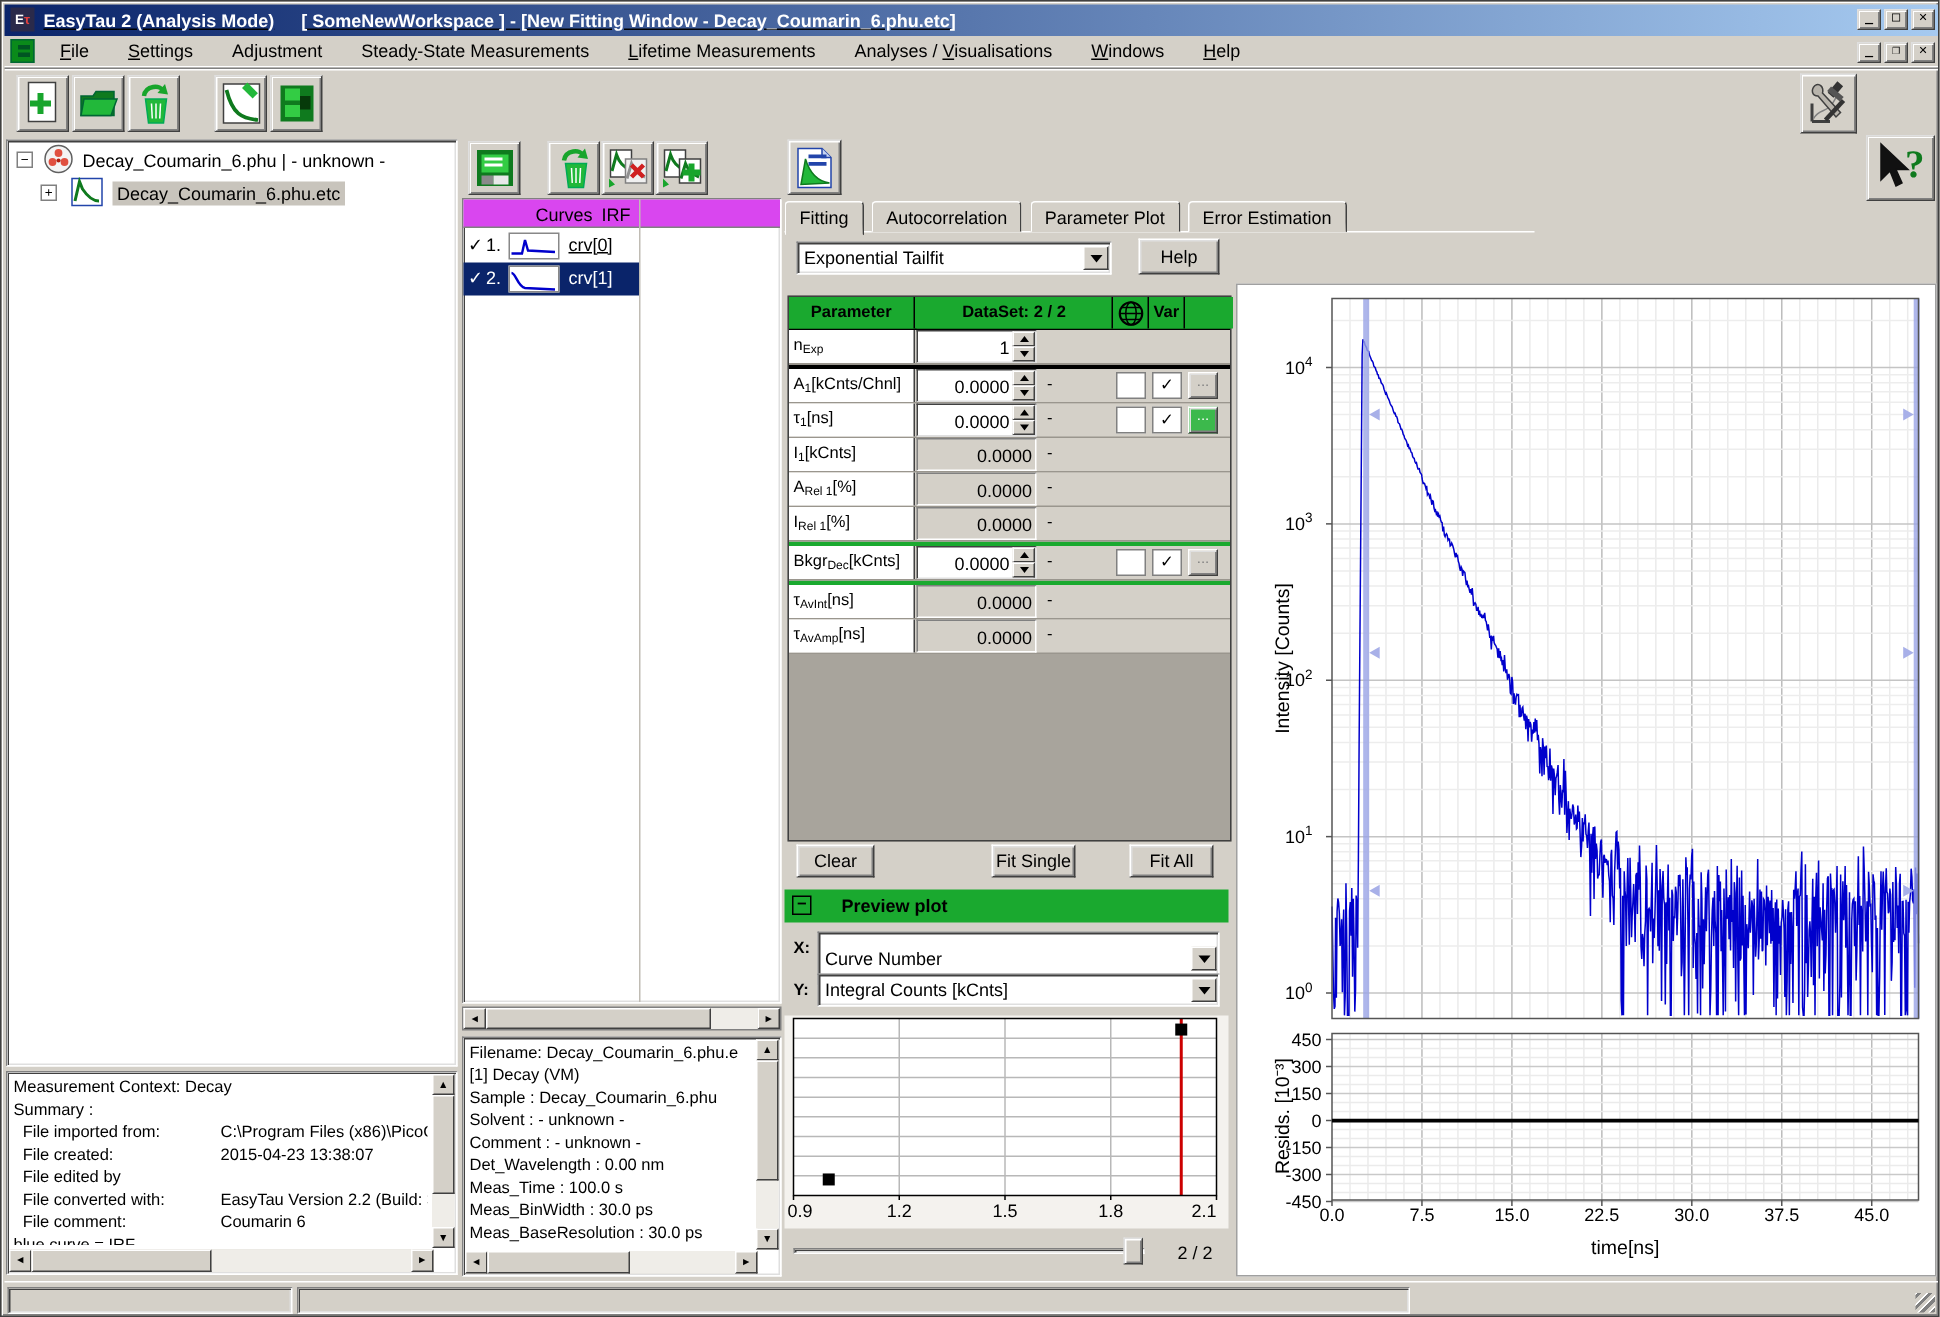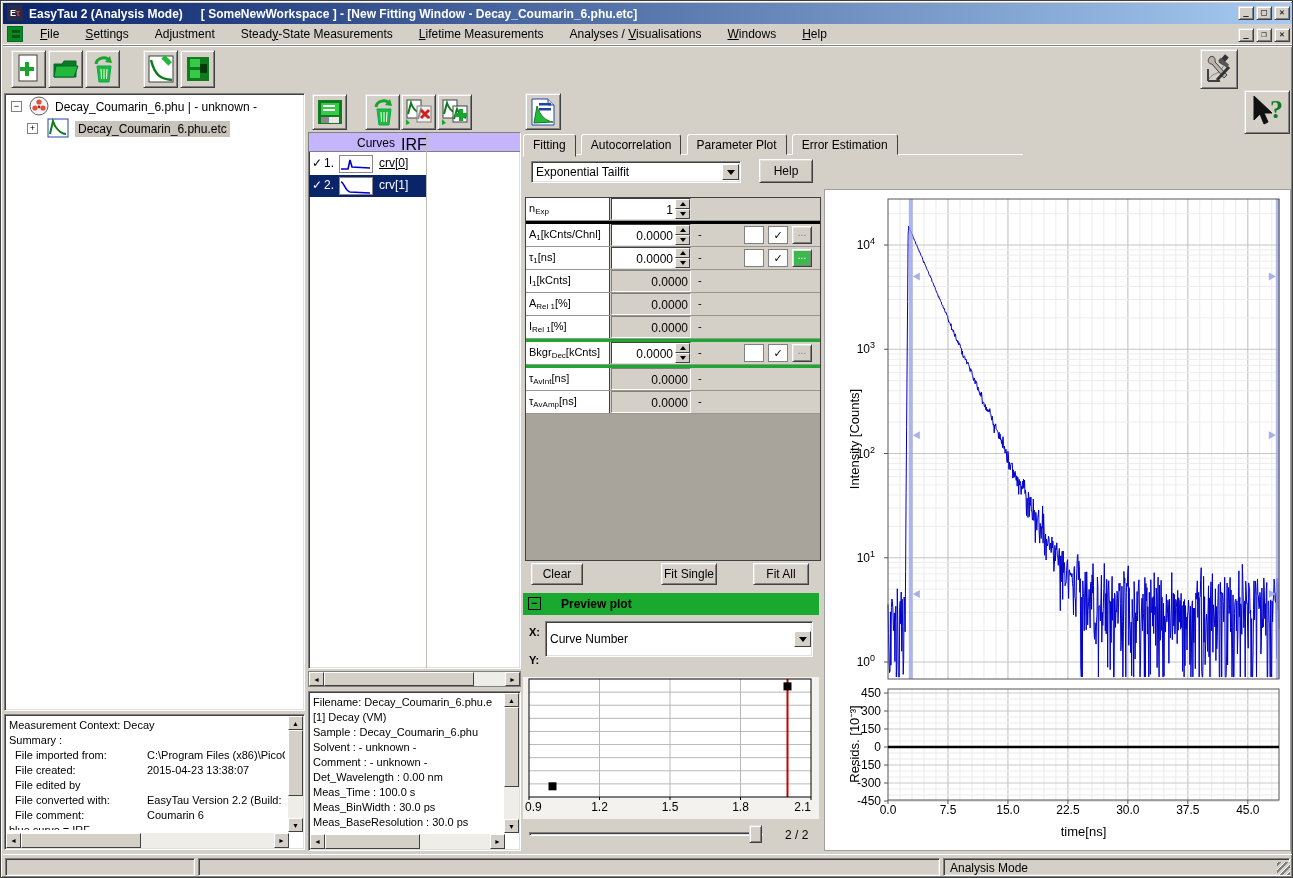--- a/index.html
+++ b/index.html
@@ -8,21 +8,21 @@
     font-family:"Liberation Sans",sans-serif; font-size:11px; color:#000; overflow:hidden;
     border:1px solid #404040; box-shadow: inset 1px 1px 0 #fff, inset -1px -1px 0 #808080;}
   .abs{ position:absolute; }
   .out{ background:#d4d0c8; border:1px solid; border-color:#dfdfdf #404040 #404040 #dfdfdf;
         box-shadow: inset 1px 1px 0 #fff, inset -1px -1px 0 #808080; }
   .in{ background:#d4d0c8; border:1px solid; border-color:#808080 #fff #fff #808080;
         box-shadow: inset 1px 1px 0 #404040, inset -1px -1px 0 #dfdfdf; }
   .white-in{ background:#fff; border:1px solid; border-color:#808080 #fff #fff #808080;
         box-shadow: inset 1px 1px 0 #404040, inset -1px -1px 0 #dfdfdf; }
   .titlebar{ left:2px; top:2px; width:1289px; height:21px;
-    background:linear-gradient(to right,#0a246a,#a6caf0); display:flex; align-items:center; }
+    background:linear-gradient(to right,#0a246a,#a6caf0); display:flex; align-items:center;text-decoration:underline; }
   .title-text{ color:#fff; font-weight:bold; font-size:12px; margin-left:5px; white-space:pre; }
   .winbtn{ width:16px; height:14px; font-size:9px; line-height:11px; text-align:center;
     font-weight:bold; font-family:"DejaVu Sans Mono",monospace; }
   .menubar{ left:2px; top:23px; width:1289px; height:21px; background:#d4d0c8;
     display:flex; align-items:center; border-bottom:1px solid #fff; }
   .menu-item{ padding:0 13px; height:21px; line-height:21px; font-size:12px; }
   .tb-btn{ display:flex; align-items:center; justify-content:center; }
   .tab{ position:relative; height:21px; line-height:20px; padding:0 9px; font-size:12px;
     background:#d4d0c8; border:1px solid; border-color:#fff #404040 transparent #fff;
     border-radius:3px 3px 0 0; margin-right:2px; display:inline-block; }
@@ -225,23 +225,23 @@
           <rect x="13" y="9" width="14" height="16" fill="#fff" stroke="#404040"></rect>
           <path d="M14,22 L17,12 C19,17 23,20 26,21" fill="none" stroke="#0f7a1e" stroke-width="2"></path>
           <rect x="19" y="12" width="4" height="12" fill="#18a52c"></rect>
           <rect x="15" y="16" width="12" height="4" fill="#18a52c"></rect>
           <path d="M2,22 L6,26 L2,28 Z" fill="#18a52c"></path>
         </svg>
     </div>
   </div>
 
   <div class="abs white-in" style="left:307px;top:131px;width:213px;height:537px;">
-    <div class="abs" style="left:0;top:0;width:100%;height:19px;background:#c4b5fd;border-bottom:1px solid #808080;text-decoration:underline;">
+    <div class="abs" style="left:0;top:0;width:100%;height:19px;background:#d946ef;border-bottom:1px solid #808080;text-decoration:underline;">
       <span class="abs" style="left:48px;top:3px;font-size:12px;">Curves</span>
-      <span class="abs" style="left:92px;top:3px;font-size:16px;">IRF</span>
+      <span class="abs" style="left:92px;top:3px;font-size:12px;">IRF</span>
     </div>
     <div class="abs" style="left:117px;top:0;width:1px;height:100%;background:#c0bcb4;"></div>
     <div id="curve-rows" class="abs" style="left:0;top:20px;width:117px;">
         <div style="position: relative; height: 22px; font-size: 12px;">
           <span style="position:absolute;left:3px;top:3px;">✓</span>
           <span style="position:absolute;left:15px;top:3px;">1.</span>
           <svg width="34" height="18" style="position:absolute;left:30px;top:2px;background:#fff;border:1px solid #888;">
             <path d="M1,13 L8,13 L10,4 L12,11 L30,12" fill="none" stroke="#0000cc" stroke-width="1.6"></path>
           </svg>
           <span style="position:absolute;left:70px;top:3px;text-decoration:underline;">crv[0]</span>
@@ -316,20 +316,33 @@
 
   <div class="abs" style="left:522px;top:133px;width:500px;height:21px;border-bottom:1px solid #fff;">
     <span class="tab active">Fitting</span>
     <span class="tab">Autocorrelation</span>
     <span class="tab">Parameter Plot</span>
     <span class="tab">Error Estimation</span>
   </div>
   <div class="abs btn" style="left:758px;top:158px;width:54px;height:24px;line-height:22px;">Help</div>
 
   <div class="abs" style="left:524px;top:196px;width:296px;height:364px;background:#a8a49c;border:1px solid #404040;">
+    <div style="position:relative;height:22px;background:#1aa92f;border-bottom:1px solid #000;">
+      <span class="pcell greenhdr" style="left:0;width:84px;text-align:center;padding-top:4px;border-right:1px solid #000;">Parameter</span>
+      <span class="pcell greenhdr" style="left:85px;width:131px;text-align:center;padding-top:4px;border-right:1px solid #000;">DataSet: 2 / 2</span>
+      <span class="pcell greenhdr" style="left:216px;width:24px;border-right:1px solid #000;"><svg width="18" height="18" style="margin:2px 0 0 3px">
+            <circle cx="9" cy="9" r="7.5" fill="none" stroke="#000" stroke-width="1.4"></circle>
+            <ellipse cx="9" cy="9" rx="3.5" ry="7.5" fill="none" stroke="#000"></ellipse>
+            <line x1="1.5" y1="9" x2="16.5" y2="9" stroke="#000"></line>
+            <line x1="2.5" y1="5" x2="15.5" y2="5" stroke="#000"></line>
+            <line x1="2.5" y1="13" x2="15.5" y2="13" stroke="#000"></line>
+          </svg></span>
+      <span class="pcell greenhdr" style="left:240px;width:24px;padding-top:4px;text-align:center;border-right:1px solid #000;">Var</span>
+      <span class="pcell greenhdr" style="left:264px;width:32px;"></span>
+    </div>
     <div id="param-rows">
         <div class="prow">
           <span class="pcell plabel">n<span class="sub">Exp</span></span>
           <span class="pcell pval ed">
             <span class="num">1</span>
             <span class="spin">
               <div>
                 <span class="tri-up-s"></span>
               </div>
               <div>
@@ -442,20 +455,26 @@
     <span class="abs" style="left:38px;top:4px;font-size:12px;">Preview plot</span>
   </div>
   <span class="abs" style="left:528px;top:625px;font-weight:bold;">X:</span>
   <div class="abs combo" style="left:544px;top:620px;width:268px;height:36px;">
     <span class="val">Curve Number</span>
     <span class="drop">
         <span class="tri-dn"></span>
       </span>
   </div>
   <span class="abs" style="left:528px;top:653px;font-weight:bold;">Y:</span>
+  <div class="abs combo" style="left:544px;top:648px;width:268px;height:22px;">
+    <span class="val">Integral Counts [kCnts]</span>
+    <span class="drop">
+        <span class="tri-dn"></span>
+      </span>
+  </div>
 
   <div class="abs" style="left:522px;top:676px;width:296px;height:142px;background:#f4f2ee;">
     <svg id="preview-svg" width="296" height="142">
         <rect x="6" y="2" width="282" height="118" fill="#fff"></rect>
         <line x1="6" y1="15.11111111111111" x2="288" y2="15.11111111111111" stroke="#b8b8b8"></line>
         <line x1="6" y1="28.22222222222222" x2="288" y2="28.22222222222222" stroke="#b8b8b8"></line>
         <line x1="6" y1="41.333333333333336" x2="288" y2="41.333333333333336" stroke="#b8b8b8"></line>
         <line x1="6" y1="54.44444444444444" x2="288" y2="54.44444444444444" stroke="#b8b8b8"></line>
         <line x1="6" y1="67.55555555555556" x2="288" y2="67.55555555555556" stroke="#b8b8b8"></line>
         <line x1="6" y1="80.66666666666667" x2="288" y2="80.66666666666667" stroke="#b8b8b8"></line>
@@ -662,16 +681,15 @@
         <line x1="422.8159509202454" y1="610" x2="422.8159509202454" y2="614" stroke="#555"></line>
         <text x="258.5" y="646" font-size="13" fill="#000" font-family="Liberation Sans, sans-serif" text-anchor="middle">time[ns]</text>
         <text x="20" y="0" font-size="13" fill="#000" font-family="Liberation Sans, sans-serif" text-anchor="middle" transform="rotate(-90 20 0) translate(-249 14)">Intensity  [Counts]</text>
         <text x="20" y="0" font-size="13" fill="#000" font-family="Liberation Sans, sans-serif" text-anchor="middle" transform="rotate(-90 20 0) translate(-554 14)">Resids.  [10⁻³]</text>
       </svg>
   </div>
 
   <div class="abs" style="left:2px;top:853px;width:1289px;height:23px;border-top:1px solid #fff;">
     <div class="abs in" style="left:2px;top:3px;width:190px;height:18px;"></div>
     <div class="abs in" style="left:195px;top:3px;width:742px;height:18px;"></div>
-    <div class="abs in" style="left:940px;top:3px;width:347px;height:18px;padding:2px 0 0 6px;font-size:12px;">Analysis Mode</div>
     <div class="grip"></div>
   </div>
 </div>
 
 </body></html>

